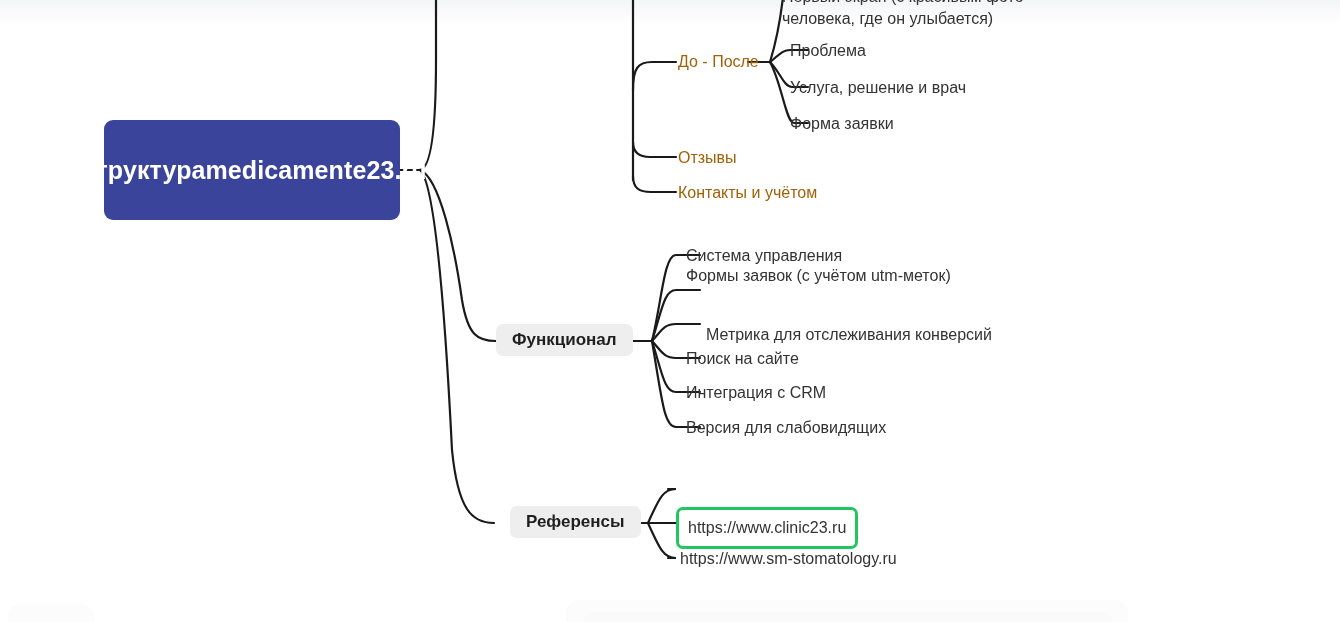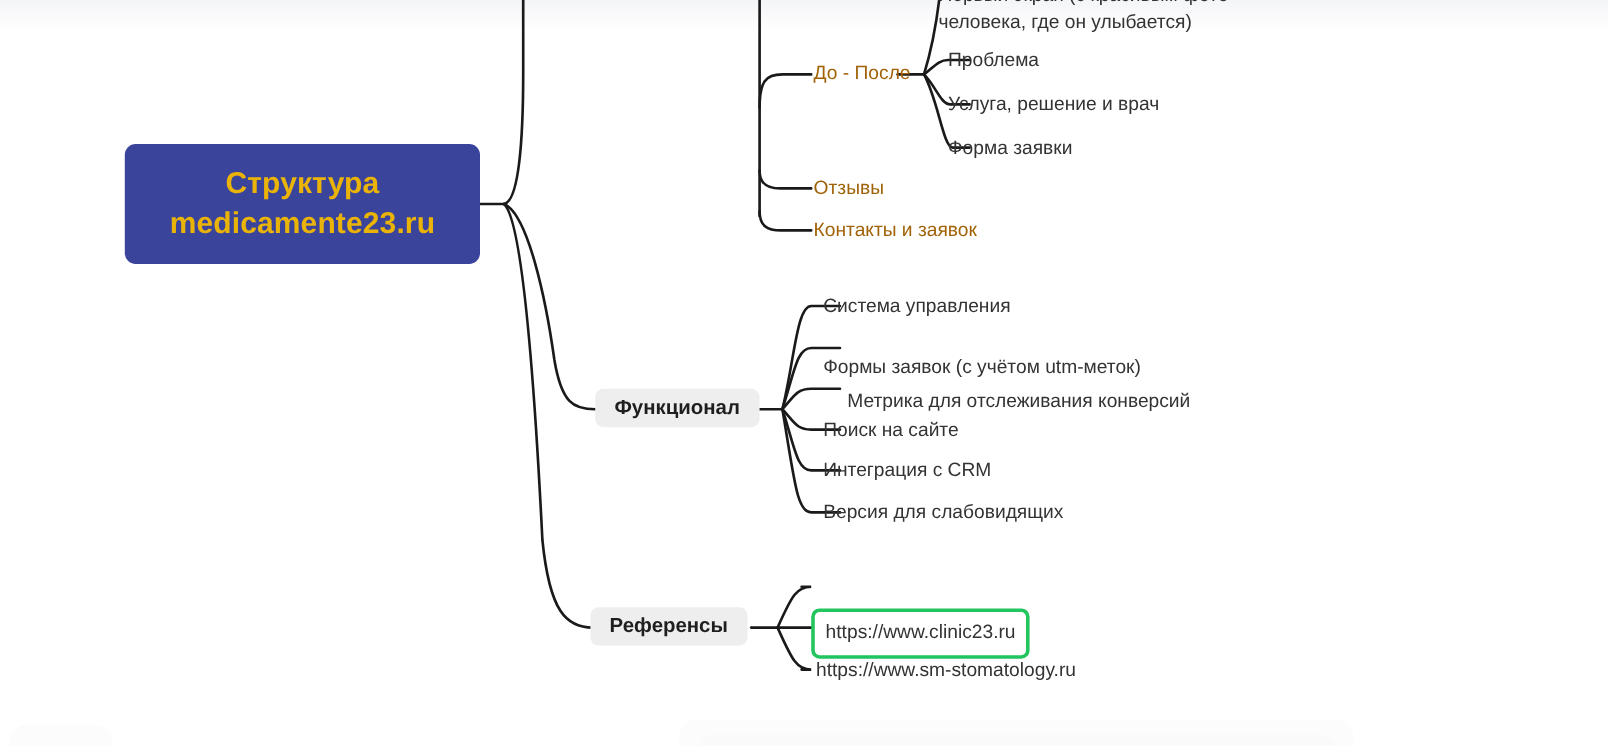--- a/index.html
+++ b/index.html
@@ -46,26 +46,26 @@
     box-sizing: border-box;
     white-space: nowrap;
   }
   .root-node {
     left: 104px;
     top: 120px;
     width: 296px;
     height: 100px;
     background: #3b449b;
     border-radius: 9px;
-    color: #eab308;
+    color: #ffffff;
     font-size: 25px;
     font-weight: 700;
     line-height: 33px;
     display: flex;
-    flex-direction: column;
+    flex-direction: row;
     align-items: center;
     justify-content: center;
     text-align: center;
     letter-spacing: 0.1px;
   }
   .chip {
     background: #eeeeee;
     border-radius: 7px;
     color: #1f1f1f;
     font-size: 17px;
@@ -164,35 +164,35 @@
 
   <div class="node leaf" style="left:790px; top:77px;">Услуга, решение и врач</div>
 
   <div class="node leaf" style="left:790px; top:113px;">Форма заявки</div>
 
   <div class="node branch-label" style="left:678px; top:147px;">
     <span>Отзывы</span>
   </div>
 
   <div class="node branch-label" style="left:678px; top:182px;">
-    <span>Контакты и заявок</span>
+    <span>Контакты и учётом</span>
   </div>
 
   <div class="node chip" style="left:496px; top:324px;">
     <span>Функционал</span>
   </div>
 
   <div class="node leaf" style="left:686px; top:245px;">Система управления</div>
-  <div class="node leaf" style="left:686px; top:296px;">Формы заявок (с учётом utm-меток)</div>
+  <div class="node leaf" style="left:686px; top:265px;">Формы заявок (с учётом utm-меток)</div>
   <div class="node leaf" style="left:686px; top:324px;margin-left:20px;">Метрика для отслеживания конверсий</div>
   <div class="node leaf" style="left:686px; top:348px;">Поиск на сайте</div>
   <div class="node leaf" style="left:686px; top:382px;">Интеграция с CRM</div>
   <div class="node leaf" style="left:686px; top:417px;">Версия для слабовидящих</div>
 
-  <div class="node chip" style="left:492px; top:506px;">
+  <div class="node chip" style="left:510px; top:506px;">
     <span>Референсы</span>
   </div>
 
 
   <div class="node leaf selected" style="left:676px; top:507px;">https://www.clinic23.ru</div>
 
   <div class="node leaf" style="left:680px; top:548px;">https://www.sm-stomatology.ru</div>
 
 </div>
 

